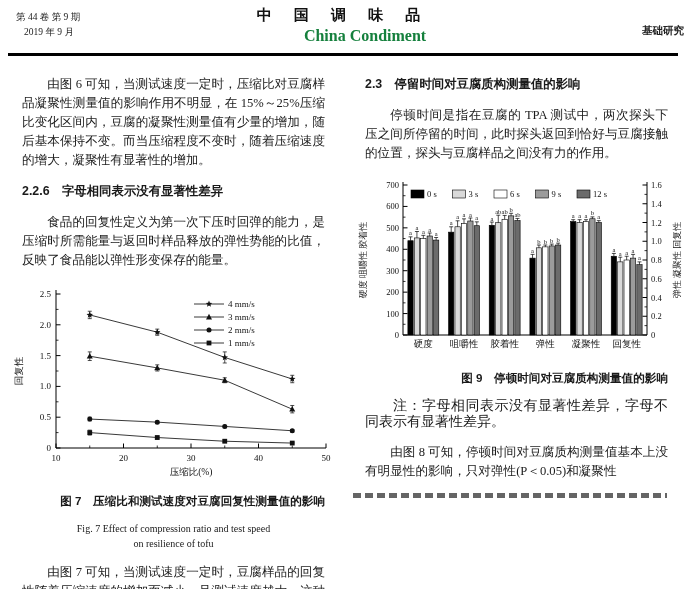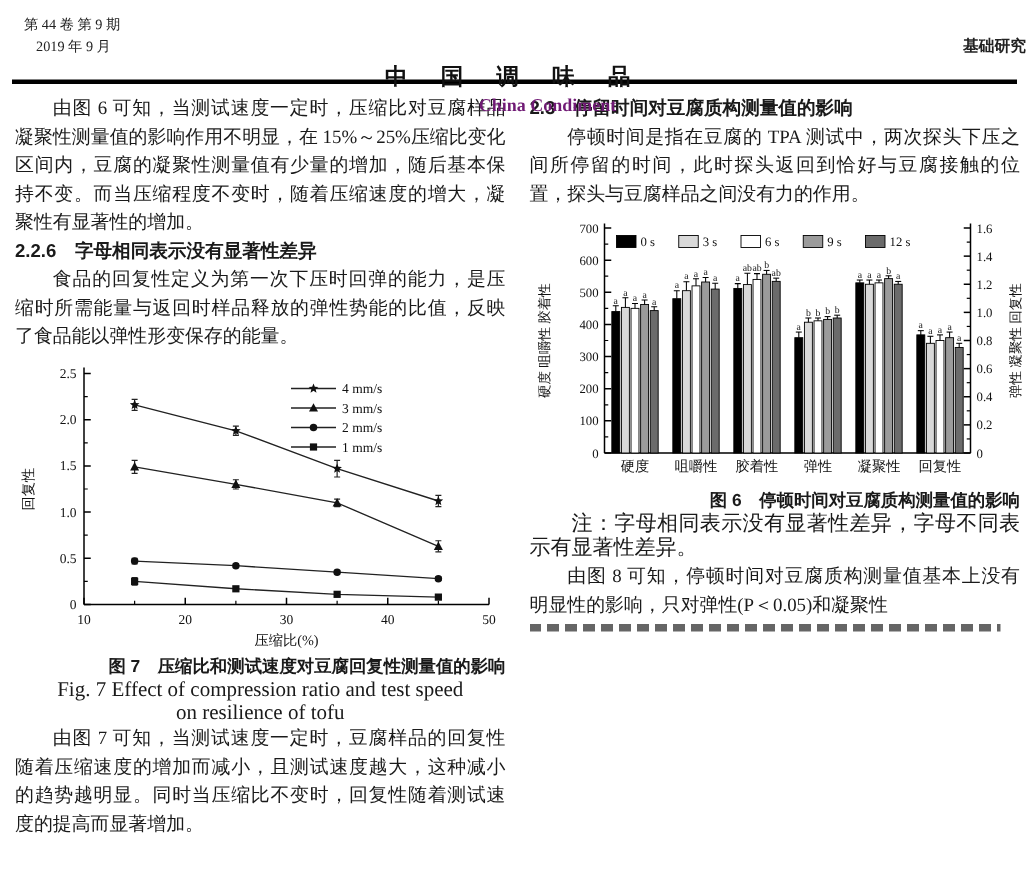--- a/index.html
+++ b/index.html
@@ -1,34 +1,34 @@
 <!DOCTYPE html>
 <html><head>
 <meta charset="utf-8">
 <style>
   html,body{margin:0;padding:0;background:#fff;}
   .page{position:relative;width:686px;height:589px;overflow:hidden;background:#fff;color:#1a1a1a;
         font-family:"Liberation Serif","DejaVu Serif",serif;}
   .header{position:relative;height:44px;padding-top:8px;}
   .issue{position:absolute;left:16px;top:10px;font-size:9.5px;line-height:15px;color:#222;}
   .issue .l2{padding-left:8px;}
-  .jtitle{position:absolute;left:0;right:0;top:6px;text-align:center;margin-top:36px;}
+  .jtitle{position:absolute;left:0;right:0;top:6px;text-align:center;}
   .jcn{font-family:"Liberation Sans","DejaVu Sans",sans-serif;font-weight:bold;font-size:15px;letter-spacing:9px;color:#111;}
-  .jen{font-family:"Liberation Serif","DejaVu Serif",serif;font-weight:bold;font-size:12px;margin-top:2px;color:#701a75;padding-left:44px;}
+  .jen{font-family:"Liberation Serif","DejaVu Serif",serif;font-weight:bold;font-size:16px;margin-top:2px;color:#15803d;padding-left:44px;}
   .colname{position:absolute;right:2px;top:24px;font-family:"Liberation Sans","DejaVu Sans",sans-serif;
            font-weight:bold;font-size:10.5px;color:#222;}
   .rule{height:2.5px;background:#000;margin:1px 8px 7px 8px;}
   .cols{display:flex;gap:16px;padding:0 10px;}
   .col{width:327px;font-size:12.6px;line-height:19px;text-align:justify;color:#1a1a1a;}
-  .col p{margin:0;}
+  .col p{margin:12px;}
   .indent{text-indent:2em;}
   .sec{font-family:"Liberation Sans","DejaVu Sans",sans-serif;font-weight:bold;font-size:12.4px;}
   .capcn{text-align:right;text-indent:0;font-family:"Liberation Sans","DejaVu Sans",sans-serif;
          font-weight:bold;font-size:11.6px;line-height:17px;margin-top:2px;}
-  .capen{text-align:center;text-indent:0;font-size:14px;line-height:15px;}
+  .capen{text-align:center;text-indent:0;font-size:10px;line-height:15px;}
   .note{font-size:14px;line-height:16.5px;}
   svg.fig{display:block;margin:3px auto 1px auto;}
   .clipped-line{height:5px;overflow:hidden;margin-top:3px;
         background:repeating-linear-gradient(90deg,#4a4a4a 0 8px,transparent 8px 12px);
         width:96%;opacity:.85;}
 </style>
 </head>
 <body>
 
 <div class="page">
@@ -363,19 +363,19 @@
           <text x="74" y="22" font-size="8.5" text-anchor="start" fill="#111" font-family="&quot;Liberation Serif&quot;,&quot;DejaVu Serif&quot;,serif">0 s</text>
           <rect x="99.5" y="15" width="13" height="8" fill="#d9d9d9" stroke="#000" stroke-width="0.6"></rect>
           <text x="115.5" y="22" font-size="8.5" text-anchor="start" fill="#111" font-family="&quot;Liberation Serif&quot;,&quot;DejaVu Serif&quot;,serif">3 s</text>
           <rect x="141" y="15" width="13" height="8" fill="#ffffff" stroke="#000" stroke-width="0.6"></rect>
           <text x="157" y="22" font-size="8.5" text-anchor="start" fill="#111" font-family="&quot;Liberation Serif&quot;,&quot;DejaVu Serif&quot;,serif">6 s</text>
           <rect x="182.5" y="15" width="13" height="8" fill="#9b9b9b" stroke="#000" stroke-width="0.6"></rect>
           <text x="198.5" y="22" font-size="8.5" text-anchor="start" fill="#111" font-family="&quot;Liberation Serif&quot;,&quot;DejaVu Serif&quot;,serif">9 s</text>
           <rect x="224" y="15" width="13" height="8" fill="#6b6b6b" stroke="#000" stroke-width="0.6"></rect>
           <text x="240" y="22" font-size="8.5" text-anchor="start" fill="#111" font-family="&quot;Liberation Serif&quot;,&quot;DejaVu Serif&quot;,serif">12 s</text>
         </svg>
-      <p class="capcn">图 6　停顿时间对豆腐质构测量值的影响</p>
+      <p class="capcn">图 9　停顿时间对豆腐质构测量值的影响</p>
       <p class="note indent">注：字母相同表示没有显著性差异，字母不同表示有显著性差异。</p>
       <p class="indent">由图 8 可知，停顿时间对豆腐质构测量值基本上没有明显性的影响，只对弹性(P＜0.05)和凝聚性</p>
       <div class="clipped-line"></div>
     </div>
   </div>
 </div>
 
 </body></html>

